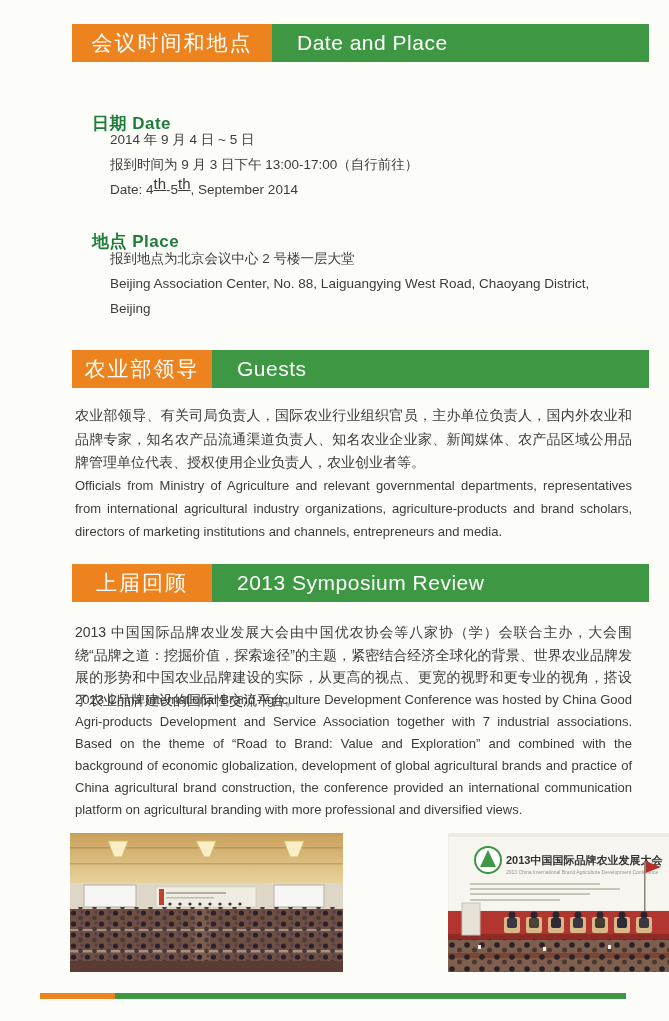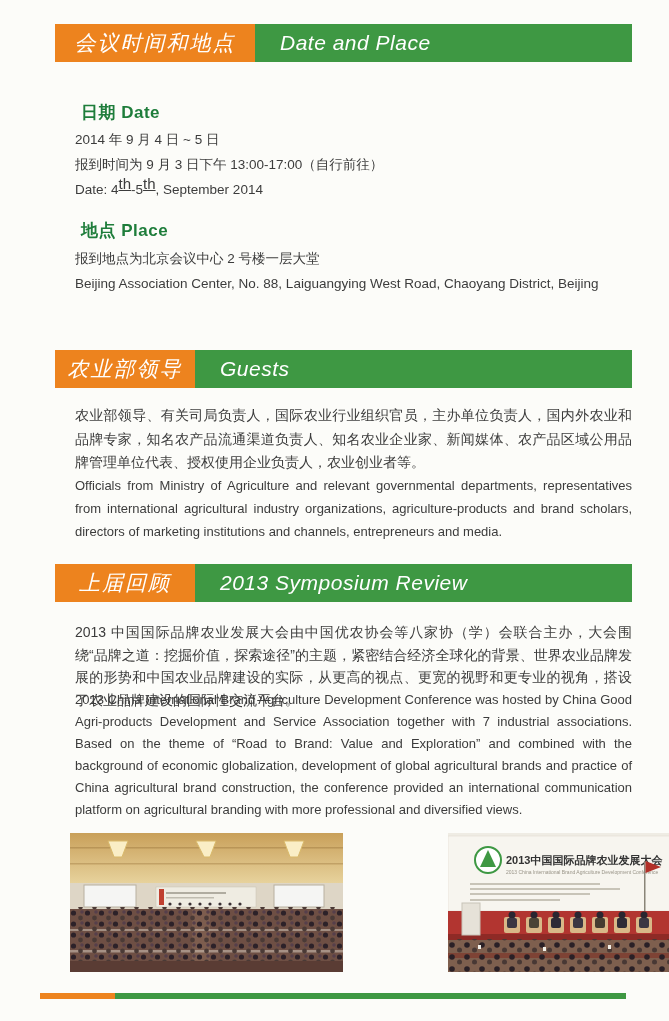--- a/index.html
+++ b/index.html
@@ -3,39 +3,39 @@
 <meta charset="utf-8">
 <style>
   html,body{margin:0;padding:0;background:#ffffff;}
   .page{
     position:relative;width:669px;height:1021px;margin:0;
     background:#fcfcf9;overflow:hidden;
     font-family:"Liberation Sans","DejaVu Sans",sans-serif;
     color:#3c3c3c;
   }
   
-  .band{position:absolute;left:55px;width:577px;height:38px;display:flex;font-style:italic;}
+  .band{position:absolute;left:72px;width:577px;height:38px;display:flex;}
   .band .cn{
     background:var(--orange,#ED831E);color:#fff;
     display:flex;align-items:center;justify-content:center;
     font-size:21px;letter-spacing:2px;white-space:nowrap;
   }
   .band .cn.w200{width:200px;}
   .band .cn.w140{width:140px;}
   .band .en{
     flex:1;background:var(--green,#3E9843);color:#fff;
     display:flex;align-items:center;padding-left:25px;
     font-size:21px;letter-spacing:.5px;white-space:nowrap;text-align:center;
   }
   .h2{
-    position:absolute;left:80px;margin:1px;
+    position:absolute;left:80px;margin:12px;
     color:var(--hgreen,#1E7D3B);font-size:17px;font-weight:bold;letter-spacing:.5px;
   }
   .lines{position:absolute;left:75px;width:557px;}
-  .lines div{height:25px;line-height:25px;font-size:13.5px;}
+  .lines div{height:25px;line-height:25px;font-size:13.5px;margin-left:35px;}
   sup{font-size:15px;line-height:0;text-decoration:underline;}
   .para{
     position:absolute;left:75px;width:557px;margin:0;
     text-align:justify;
   }
   .para.cjk{font-size:14px;}
   .para.lat{font-size:13px;}
   .p-s2cn{top:404px;line-height:23.5px;}
   .p-s2en{top:474px;line-height:23px;}
   .p-s3cn{top:621px;line-height:22.5px;}

